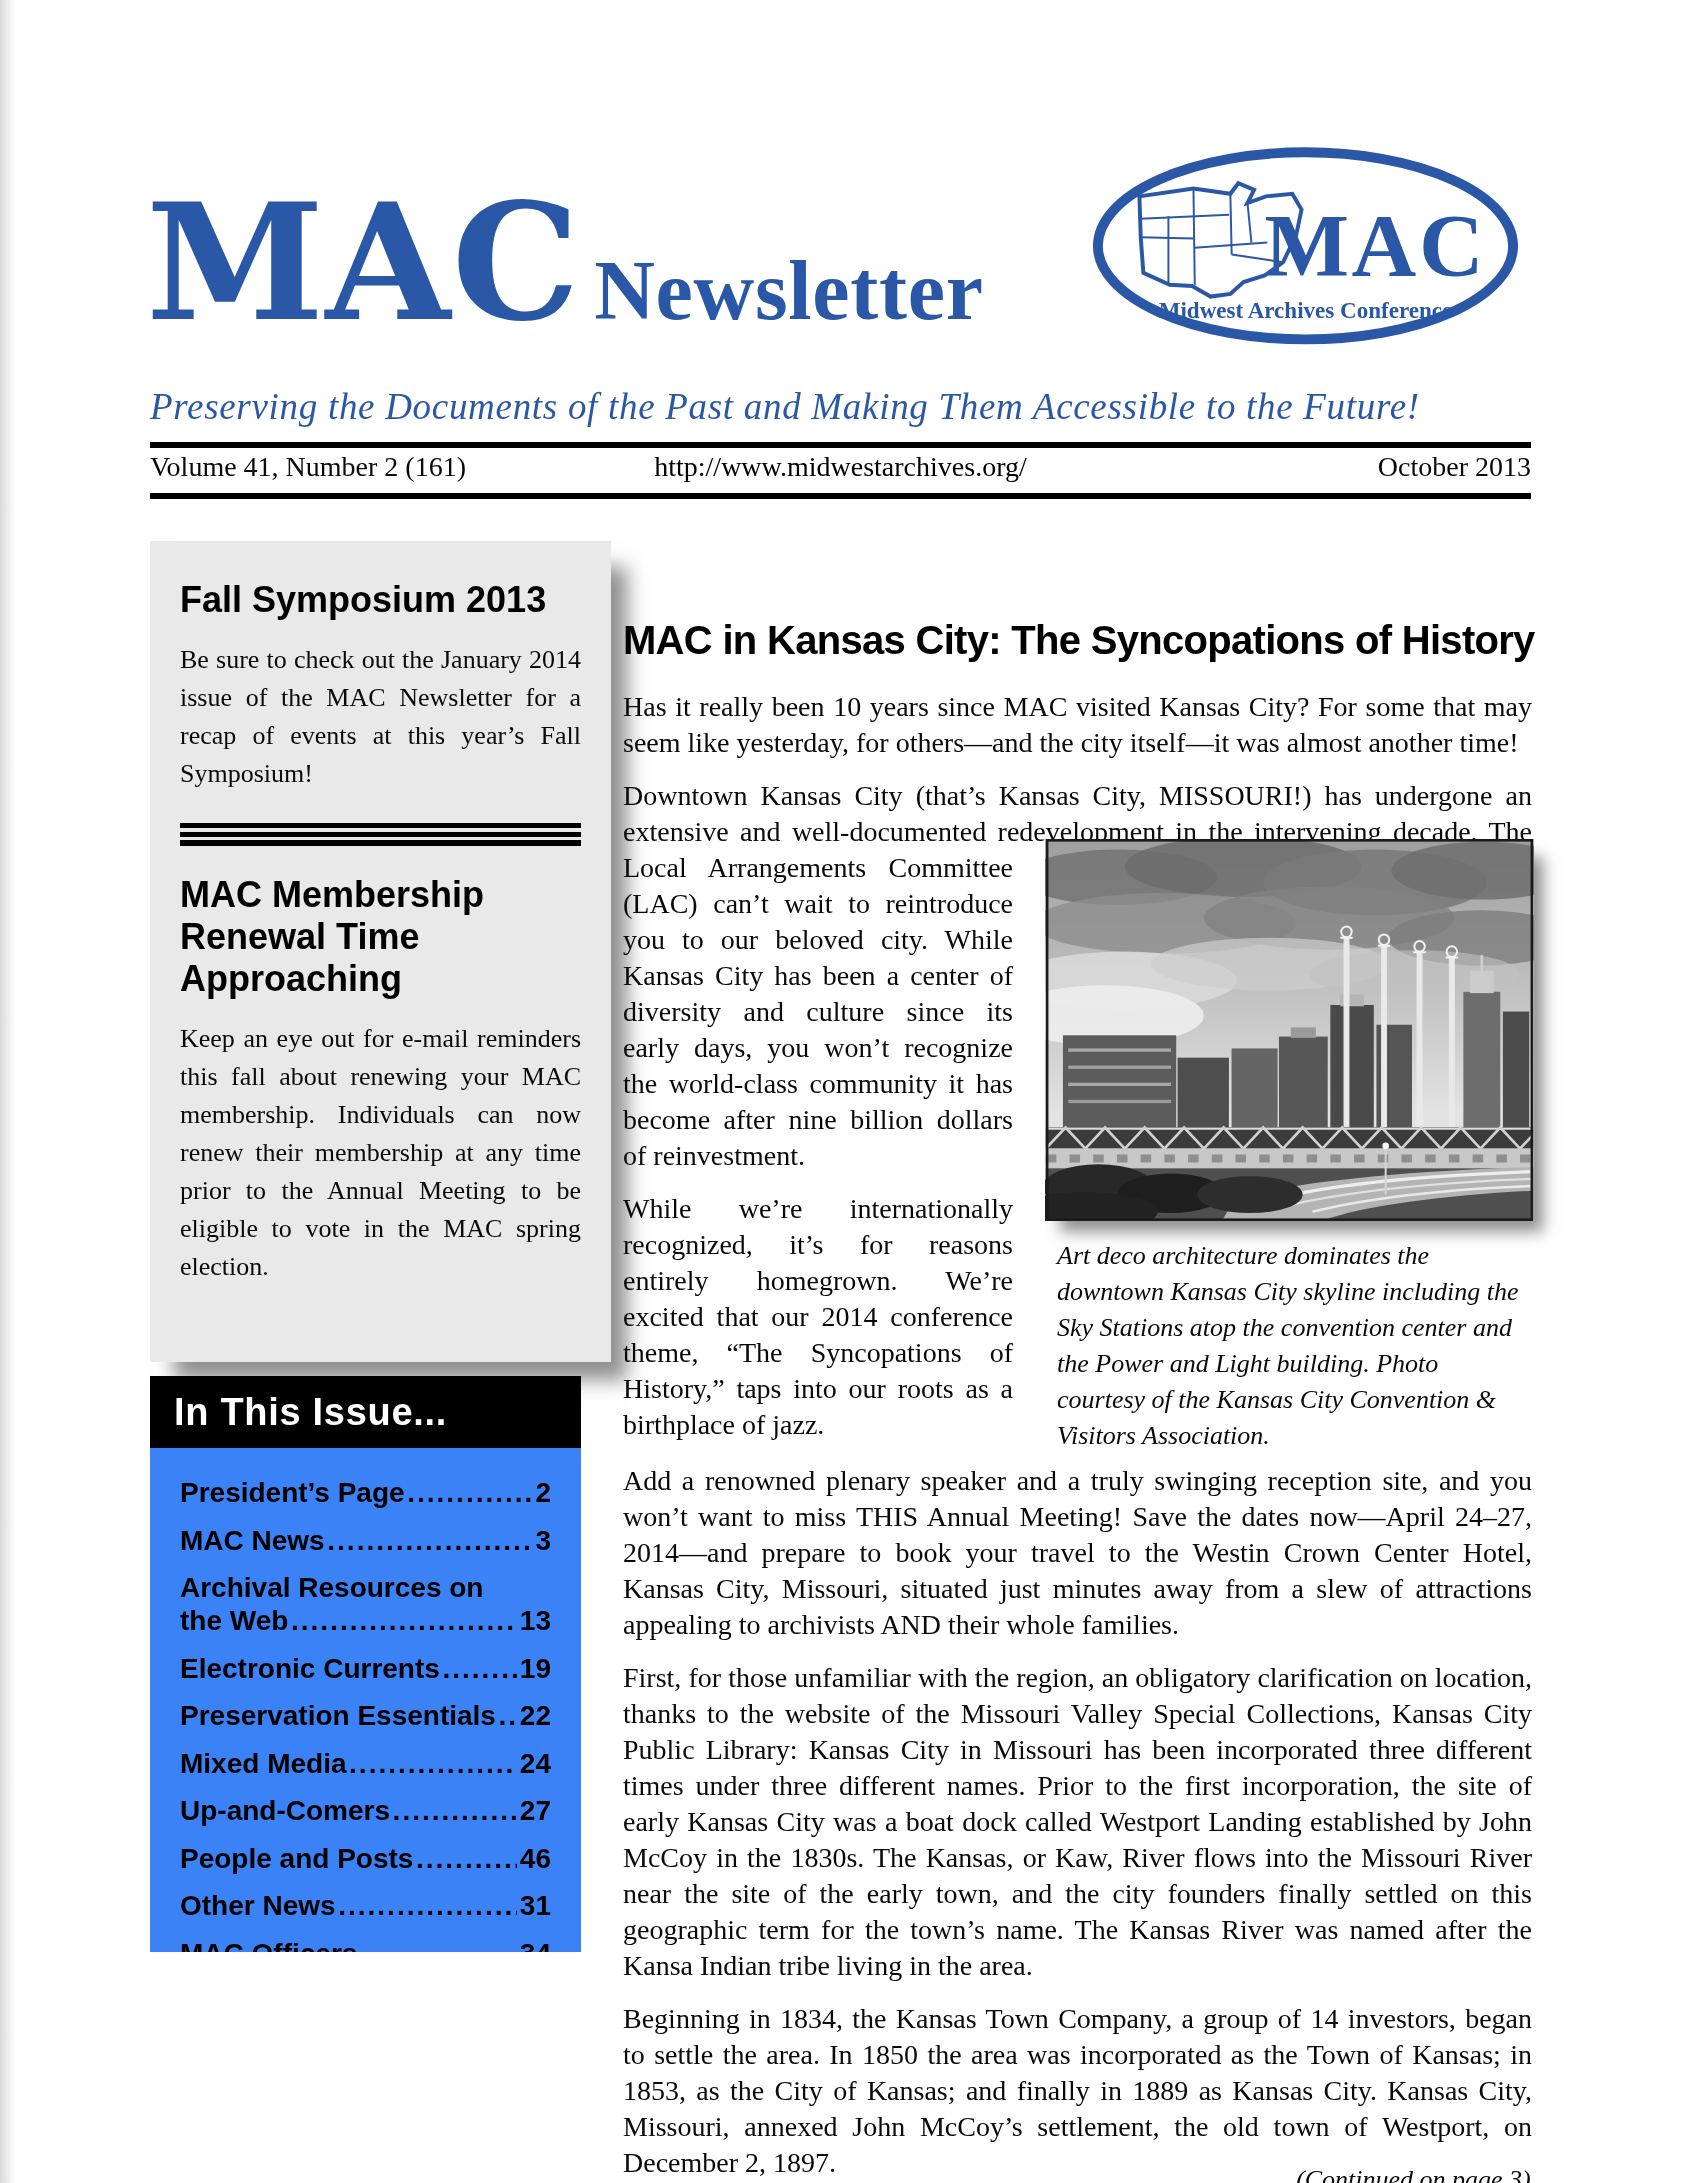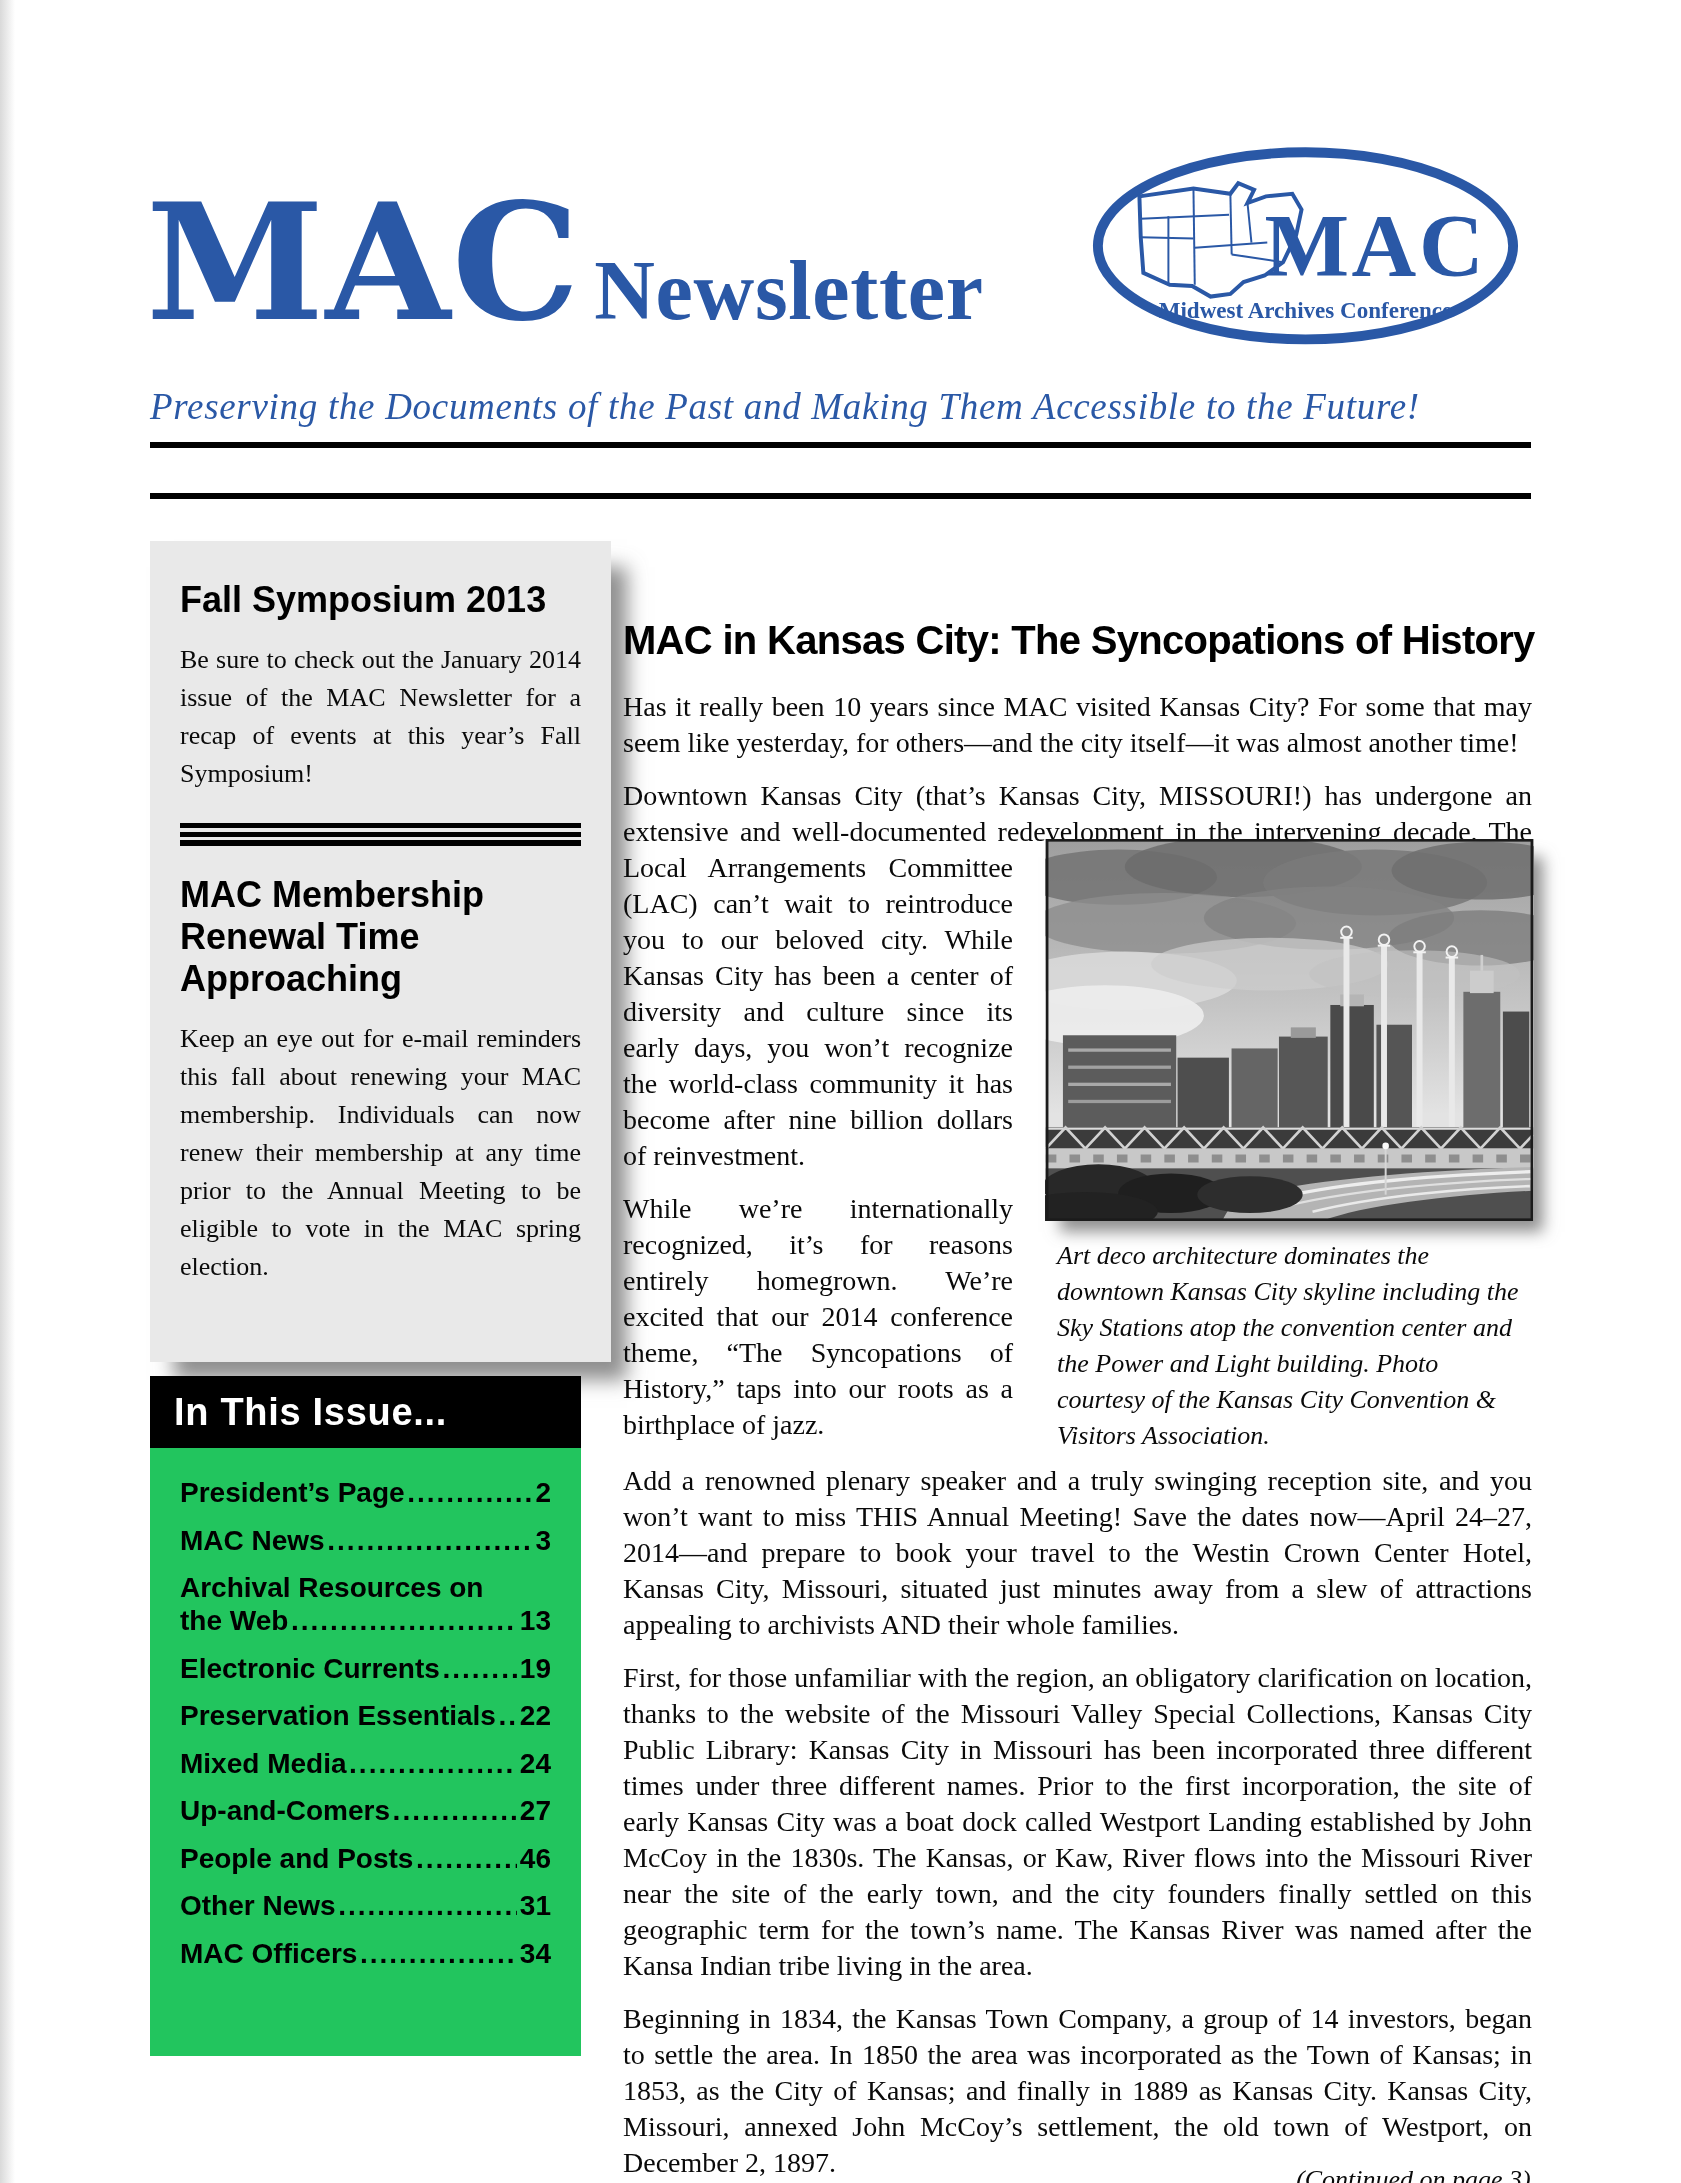--- a/index.html
+++ b/index.html
@@ -60,21 +60,21 @@
     margin:0 0 20px 0 !important;text-align:left;font-size:36px !important;line-height:42px !important;
   }
   .toc-header{
     position:absolute;left:150px;top:1376px;width:431px;height:73px;background:#000;
     box-sizing:border-box;display:flex;align-items:center;padding-left:24px;
   }
   .toc-header span{
     font-family:"Liberation Sans",sans-serif;font-weight:bold;font-size:38px;color:#fff;letter-spacing:0.7px;
   }
   .toc-box{
-    position:absolute;left:150px;top:1448px;width:431px;height:608px;background:#22c55e;
+    position:absolute;left:150px;top:1448px;width:431px;height:504px;background:#3b82f6;
     box-sizing:border-box;padding:28px 30px 13px 30px;overflow:hidden;
     font-family:"Liberation Sans",sans-serif;font-weight:bold;font-size:28px;line-height:33px;color:#000;
   }
   .toc-item{margin-bottom:14.5px;}
   .toc-line{display:flex;align-items:baseline;}
   .toc-leader{
     flex:1;overflow:hidden;white-space:nowrap;margin:0 2.6px;letter-spacing:2px;
   }
   .toc-leader::after{content:"....................................................";}
   .toc-page{flex:none;}
@@ -131,20 +131,25 @@
         </g>
       </g>
       <text x="436" y="198" text-anchor="middle" font-family="Liberation Serif, serif" font-weight="bold" font-size="136" fill="#2a58a6" letter-spacing="4">MAC</text>
       <text x="330" y="262" text-anchor="middle" font-family="Liberation Serif, serif" font-weight="bold" font-size="35" fill="#2a58a6">Midwest Archives Conference</text>
     </svg>
   </div>
 
   <div class="tagline">Preserving the Documents of the Past and Making Them Accessible to the Future!</div>
 
   <div class="rule rule-top"></div>
+  <div class="issue-bar">
+    <span class="left">Volume 41, Number 2 (161)</span>
+    <a class="center" href="#">http://www.midwestarchives.org/</a>
+    <span class="right">October 2013</span>
+  </div>
   <div class="rule rule-bottom"></div>
 
   <div class="box-symposium">
     <h2>Fall Symposium 2013</h2>
     <p>Be sure to check out the January 2014 issue of the MAC Newsletter for a recap of events at this year’s Fall Symposium!</p>
     <div class="triple-rule"></div>
     <h2 class="membership-title">MAC Membership Renewal Time Approaching</h2>
     <p>Keep an eye out for e-mail reminders this fall about renewing your MAC membership. Individuals can now renew their membership at any time prior to the Annual Meeting to be eligible to vote in the MAC spring election.</p>
   </div>
 

